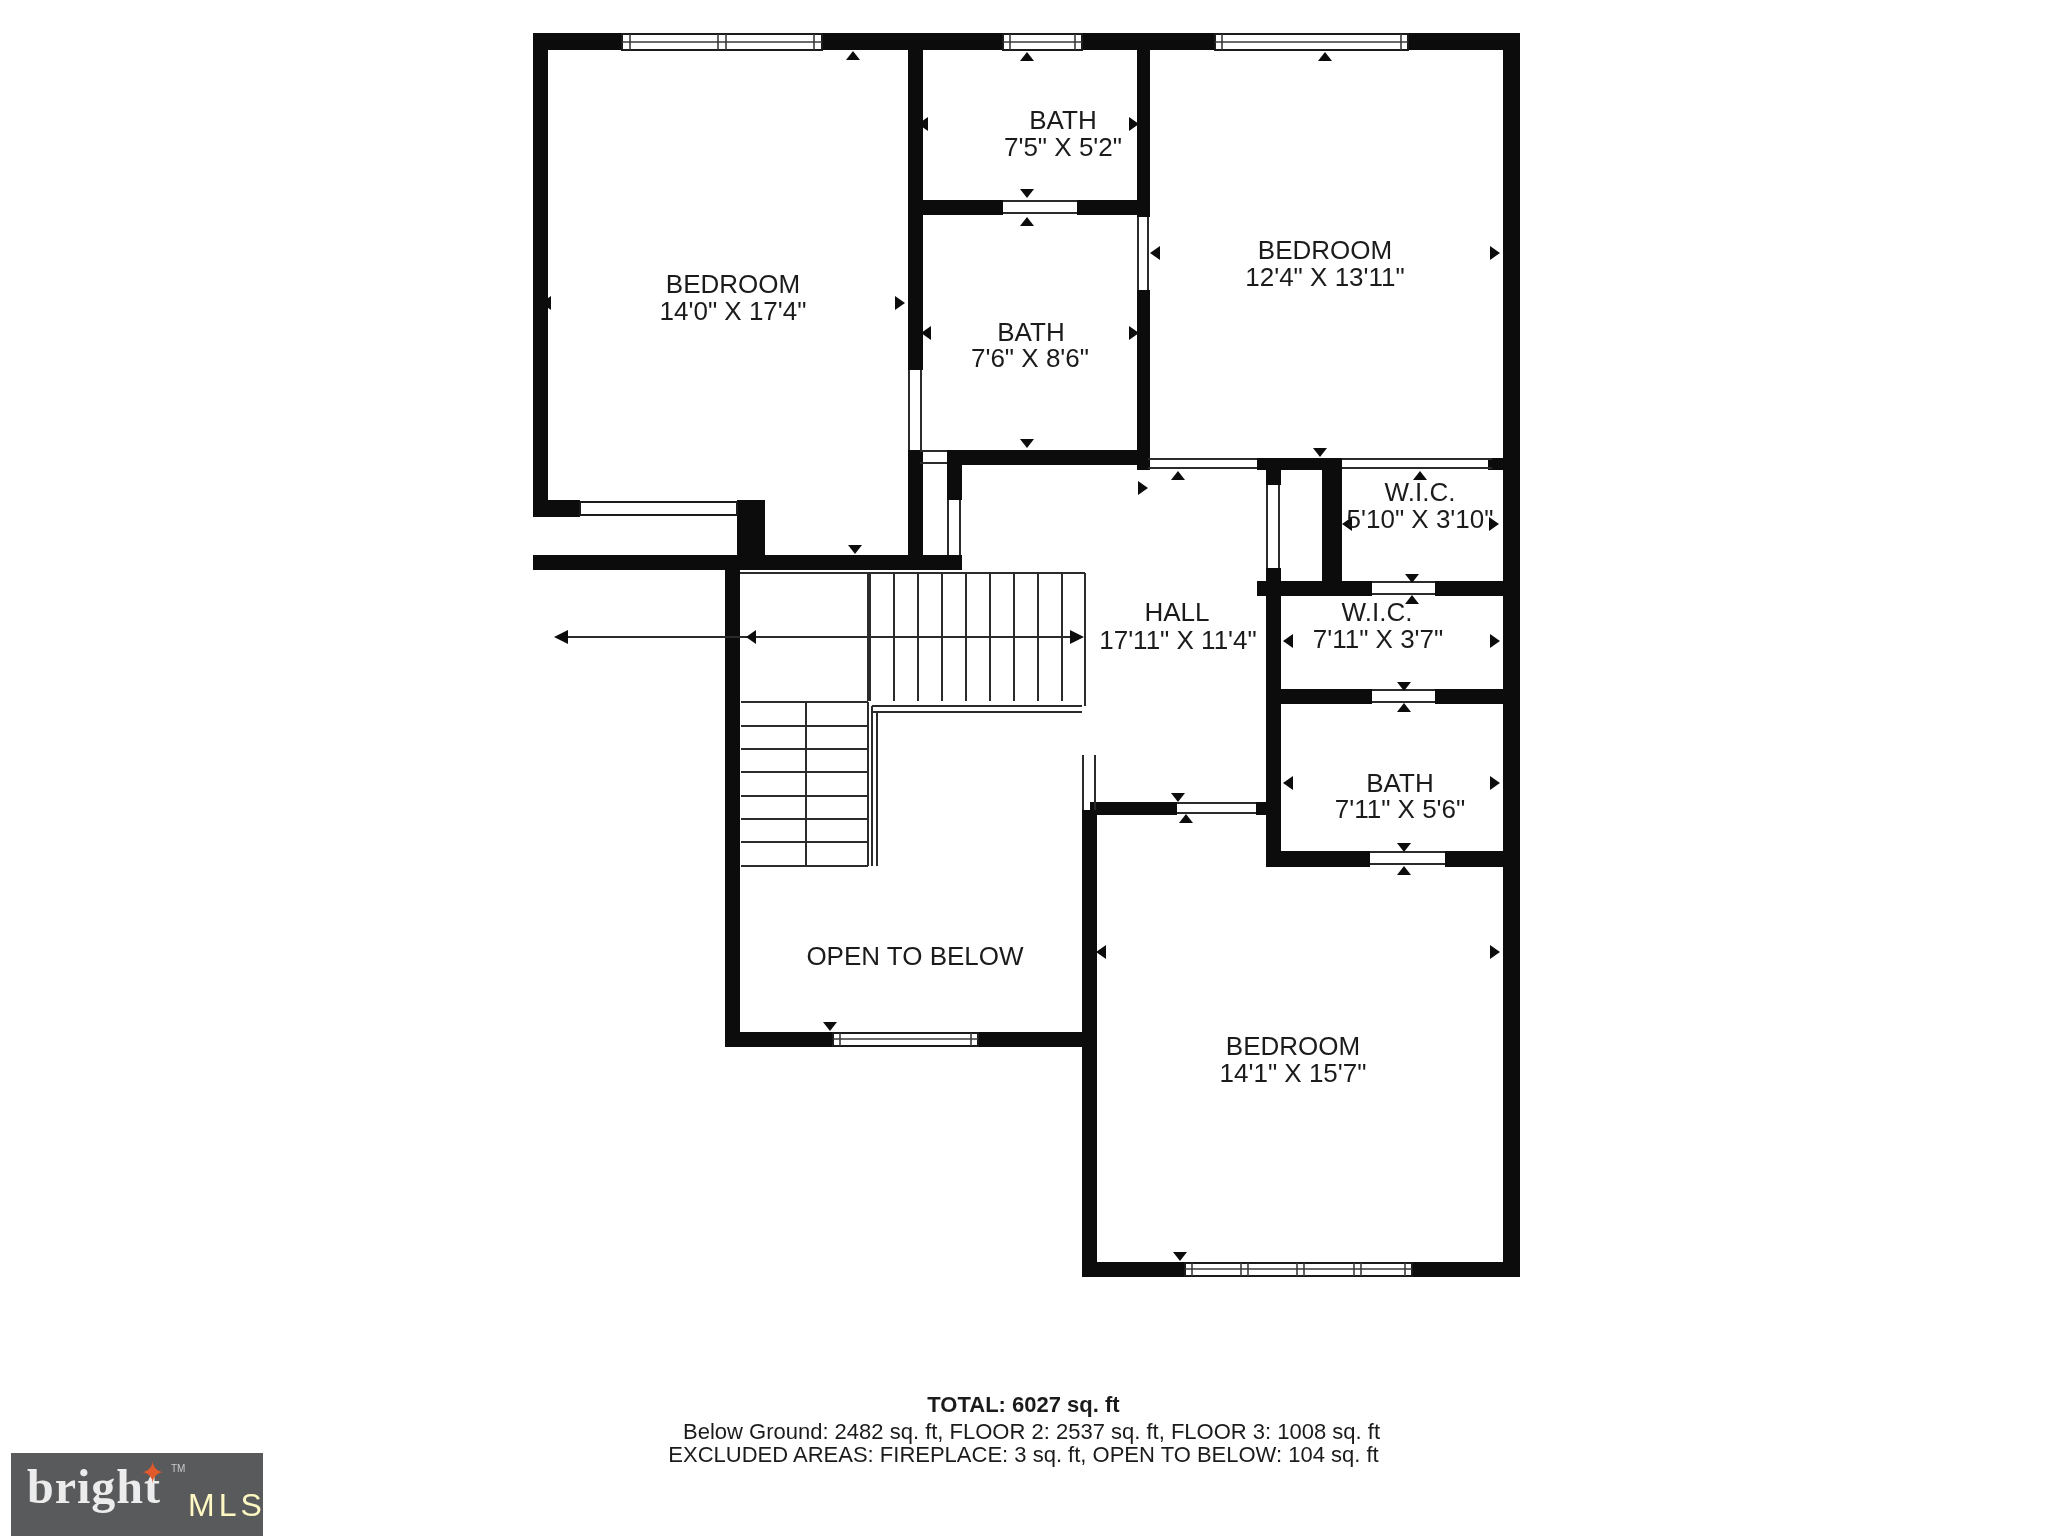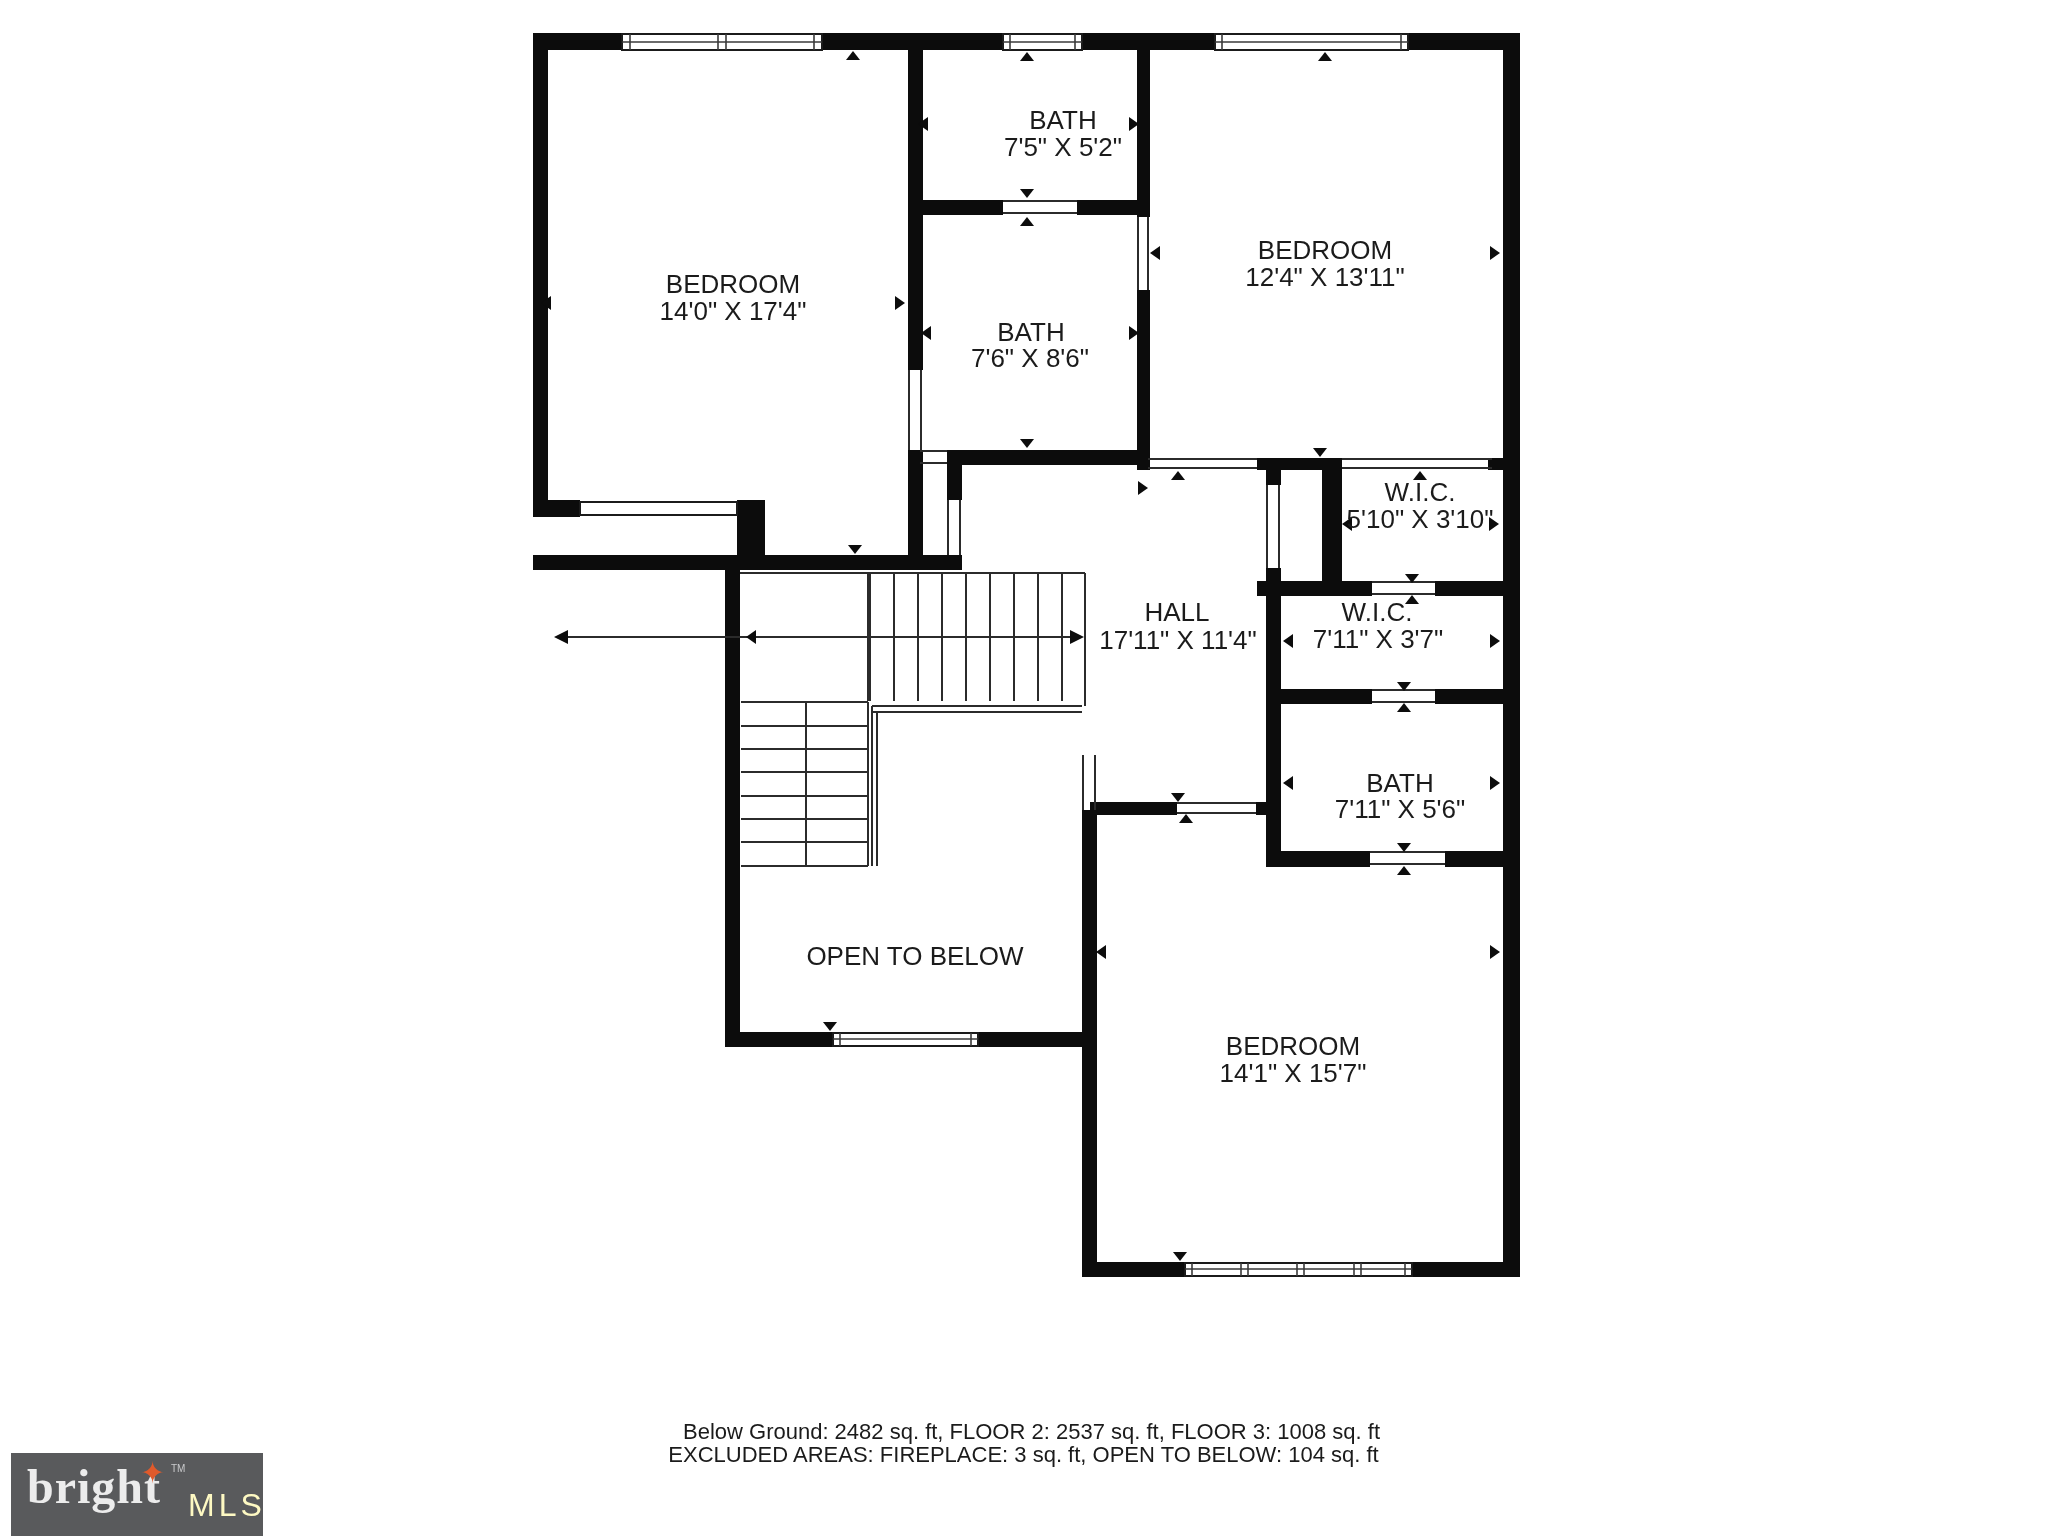--- a/index.html
+++ b/index.html
@@ -272,20 +272,21 @@
     <text x="1400" y="809" dominant-baseline="central">7'11" X 5'6"</text>
 
     <text x="915" y="956" dominant-baseline="central">OPEN TO BELOW</text>
 
     <text x="1293" y="1046" dominant-baseline="central">BEDROOM</text>
     <text x="1293" y="1073" dominant-baseline="central">14'1" X 15'7"</text>
   </g>
 </svg>
 
   
+  <div class="footer-line" id="f-total">TOTAL: 6027 sq. ft</div>
   <div class="footer-line" id="f-l2">Below Ground: 2482 sq. ft, FLOOR 2: 2537 sq. ft, FLOOR 3: 1008 sq. ft</div>
   <div class="footer-line" id="f-l3">EXCLUDED AREAS: FIREPLACE: 3 sq. ft, OPEN TO BELOW: 104 sq. ft</div>
 
   
   <div id="logo">
     <span class="brand">bright</span>
     <span class="star">✦</span>
     <span class="tm">TM</span>
     <span class="mls">MLS</span>
   </div>

